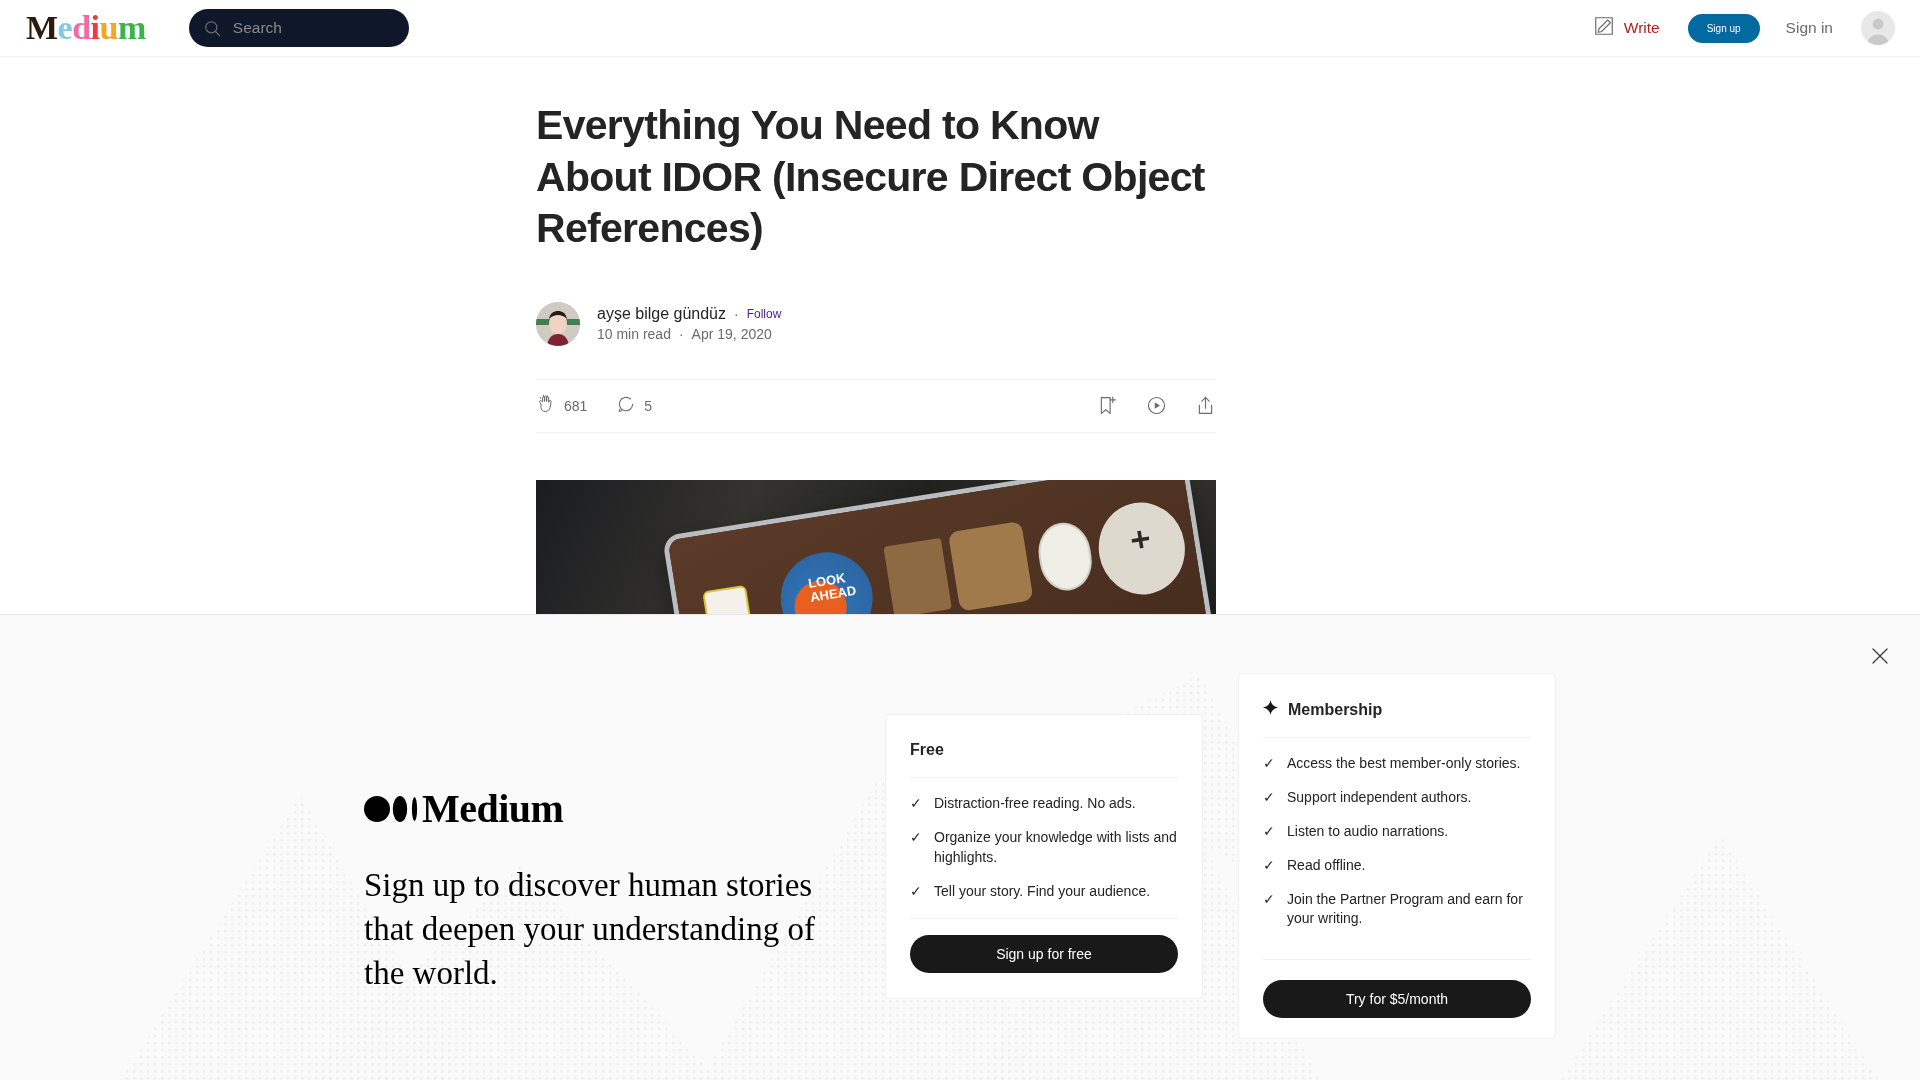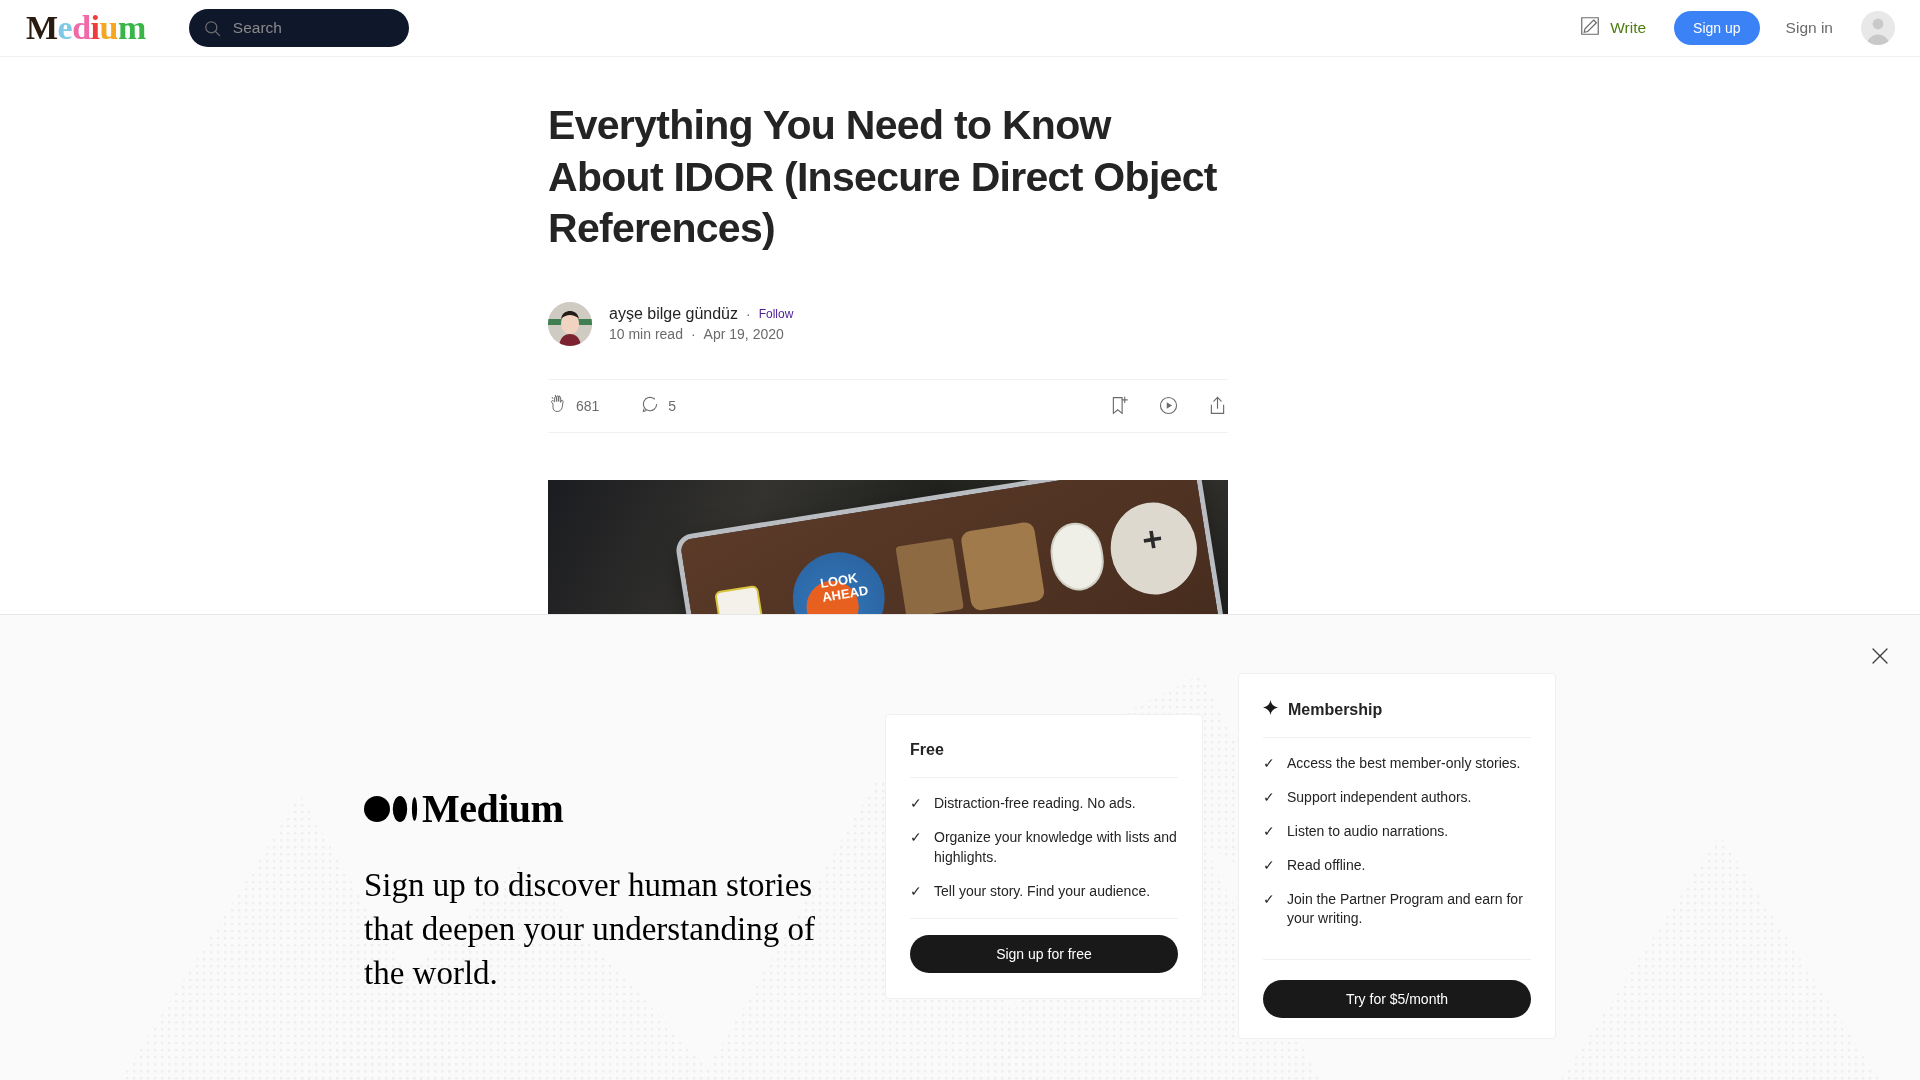--- a/index.html
+++ b/index.html
@@ -46,44 +46,44 @@
     margin-left: 11px; width: 150px;
   }
   .search-input::placeholder { color: #8a8a8a; }
 
   .header-right {
     margin-left: auto; margin-right: 25px;
     display: flex; align-items: center; gap: 0px;
   }
   .write-btn {
     display: flex; align-items: center; gap: 9px;
-    color: #4d7c0f; font-size: 15.5px;
+    color: #b91c1c; font-size: 15.5px;
     cursor: pointer; margin-right: 28px;
   }
   .signup-btn {
-    background: #3b82f6; color: #fff;
+    background: #0369a1; color: #fff;
     border: none; border-radius: 99px;
     font-family: "Liberation Sans", sans-serif;
-    font-size: 14px; padding: 9px 19px;
+    font-size: 10px; padding: 9px 19px;
     cursor: pointer; margin-right: 26px;
   }
   .signin-link {
     color: #6b6b6b; font-size: 15.5px;
     cursor: pointer; margin-right: 28px;
   }
   .avatar-top {
     width: 34px; height: 34px; border-radius: 50%;
     background: #e8e8e8; overflow: hidden;
     display: flex; align-items: flex-end; justify-content: center;
     cursor: pointer;
   }
 
   
   .article {
-    position: absolute; top: 57px; left: 12px;
+    position: absolute; top: 57px; left: 0;
     width: 1736px;
     padding-left: 16px;
   }
   .article-inner { width: 680px; margin: 0 auto; padding-top: 43px; }
 
   .title {
     font-family: "Liberation Sans", sans-serif;
     font-size: 41px; font-weight: 700;
     line-height: 1.26; letter-spacing: -0.7px;
     color: #242424;
@@ -101,21 +101,21 @@
   .follow-link { color: #4c1d95; font-size: 12px; cursor: pointer; }
   .byline-row2 { margin-top: 3px; font-size: 14px; color: #6b6b6b; display: flex; align-items: center; }
 
   .engagement {
     margin-top: 33px;
     border-top: 1px solid #f2f2f2;
     border-bottom: 1px solid #f2f2f2;
     height: 54px;
     display: flex; align-items: center;
   }
-  .eng-left { display: flex; align-items: flex-start; gap: 41px; }
+  .eng-left { display: flex; align-items: flex-start; gap: 29px; }
   .eng-item { display: flex; align-items: center; gap: 8px; color: #6b6b6b; font-size: 14px; cursor: pointer; }
   .eng-right { margin-left: auto; display: flex; align-items: center; gap: 28px; }
   .eng-icon { cursor: pointer; display: flex; }
 
   .hero-img {
     margin-top: 47px;
     width: 680px; height: 230px;
     overflow: hidden; position: relative;
     background: #15161a;
   }

